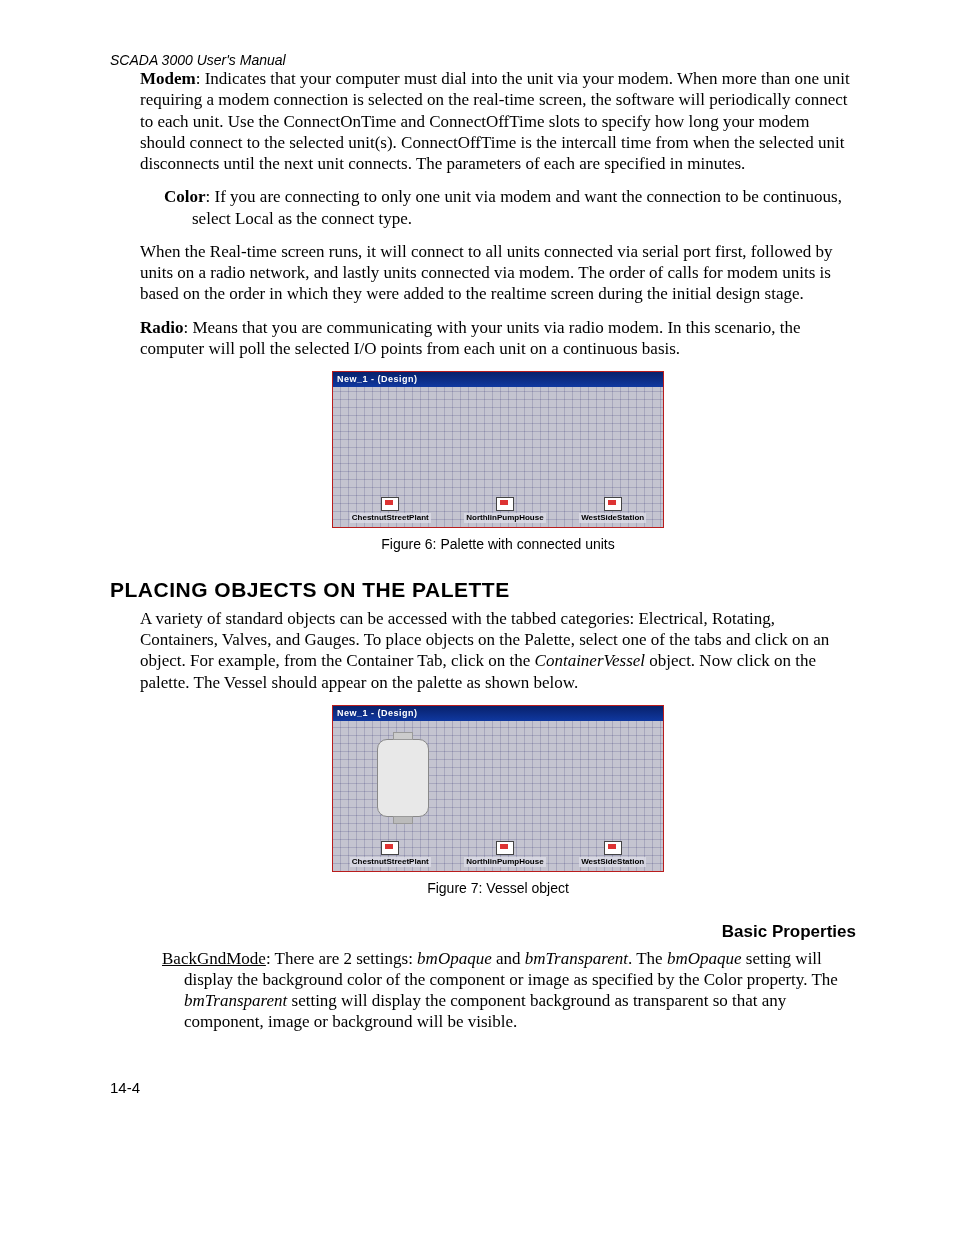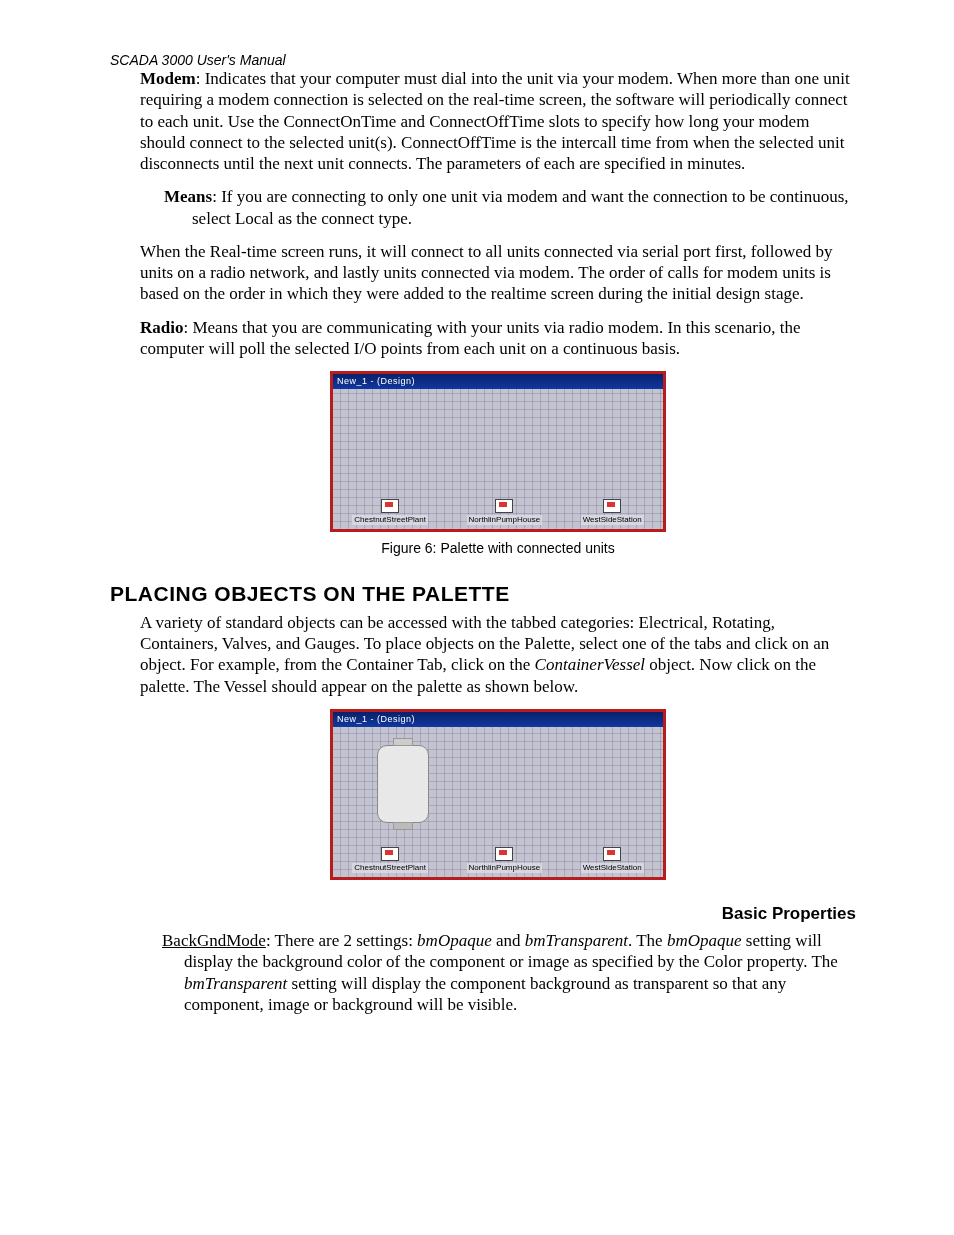--- a/index.html
+++ b/index.html
@@ -37,25 +37,26 @@
   .bold { font-weight: bold; }
   .italic { font-style: italic; text-align: right; }
   .underline { text-decoration: underline; }
   .figure-wrap {
     margin: 12px 0 24px 0;
     text-align: center;
   }
   .designer-window {
     width: 330px;
     margin: 0 auto;
-    border: 3px solid #b91c1c;
+    border: 1px solid #b91c1c;
     background: #bfcfe0;
     font-family: Tahoma, sans-serif;
     font-size: 9px;
     text-align: left;
+    font-weight: bold;
   }
   .titlebar {
     background: linear-gradient(#08216b, #1038a0);
     color: #fff;
     padding: 2px 4px;
     font-size: 9px;
     letter-spacing: 0.5px;
   }
   .canvas {
     height: 140px;
@@ -174,21 +175,21 @@
 
   <div class="running-header">SCADA 3000 User's Manual</div>
 
   <div class="body-block">
 
     <p class="para">
       <span class="bold">Modem</span><span>: Indicates that your computer must dial into the unit via your modem.  When more than one unit requiring a modem connection is selected on the real-time screen, the software will periodically connect to each unit.  Use the ConnectOnTime and ConnectOffTime slots to specify how long your modem should connect to the selected unit(s).  ConnectOffTime is the intercall time from when the selected unit disconnects until the next unit connects. The parameters of each are specified in minutes.</span>
     </p>
 
     <p class="note-block note-pad">
-      <span class="bold">Means</span><span>: If you are connecting to only one unit via modem and want the connection to be continuous, select Local as the connect type.</span>
+      <span class="bold">Color</span><span>: If you are connecting to only one unit via modem and want the connection to be continuous, select Local as the connect type.</span>
     </p>
 
     <p class="para">When the Real-time screen runs, it will connect to all units connected via serial port first, followed by units on a radio network, and lastly units connected via modem. The order of calls for modem units is based on the order in which they were added to the realtime screen during the initial design stage.</p>
 
     <p class="para">
       <span class="bold">Radio</span><span>: Means that you are communicating with your units via radio modem.  In this scenario, the computer will poll the selected I/O points from each unit on a continuous basis.</span>
     </p>
 
     <div class="figure-wrap">
       <div class="designer-window">
@@ -236,26 +237,28 @@
               <div class="unit-icon"></div>
               <div class="unit-label">NorthlinPumpHouse</div>
             </div>
             <div class="unit">
               <div class="unit-icon"></div>
               <div class="unit-label">WestSideStation</div>
             </div>
           </div>
         </div>
       </div>
+      <div class="fig-caption">Figure 7: Vessel object</div>
     </div>
 
   </div>
 
   <div class="h2-section">Basic Properties</div>
 
   <div class="prop-block">
     <p class="para prop-pad">
       <span class="underline">BackGndMode</span><span>: There are 2 settings: </span><span class="italic">bmOpaque</span><span> and </span><span class="italic">bmTransparent</span><span>. The </span><span class="italic">bmOpaque</span><span> setting will display the background color of the component or image as specified by the Color property. The </span><span class="italic">bmTransparent</span><span> setting will display the component background as transparent so that any component, image or background will be visible.</span>
     </p>
   </div>
 
+  <div class="page-number">14-4</div>
 
 </div>
 
 </body></html>

